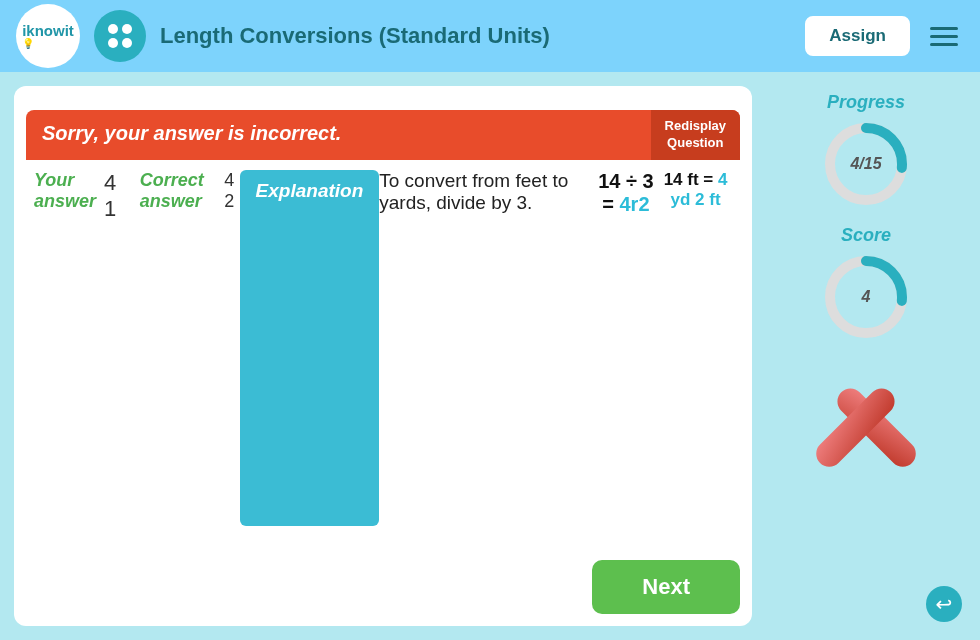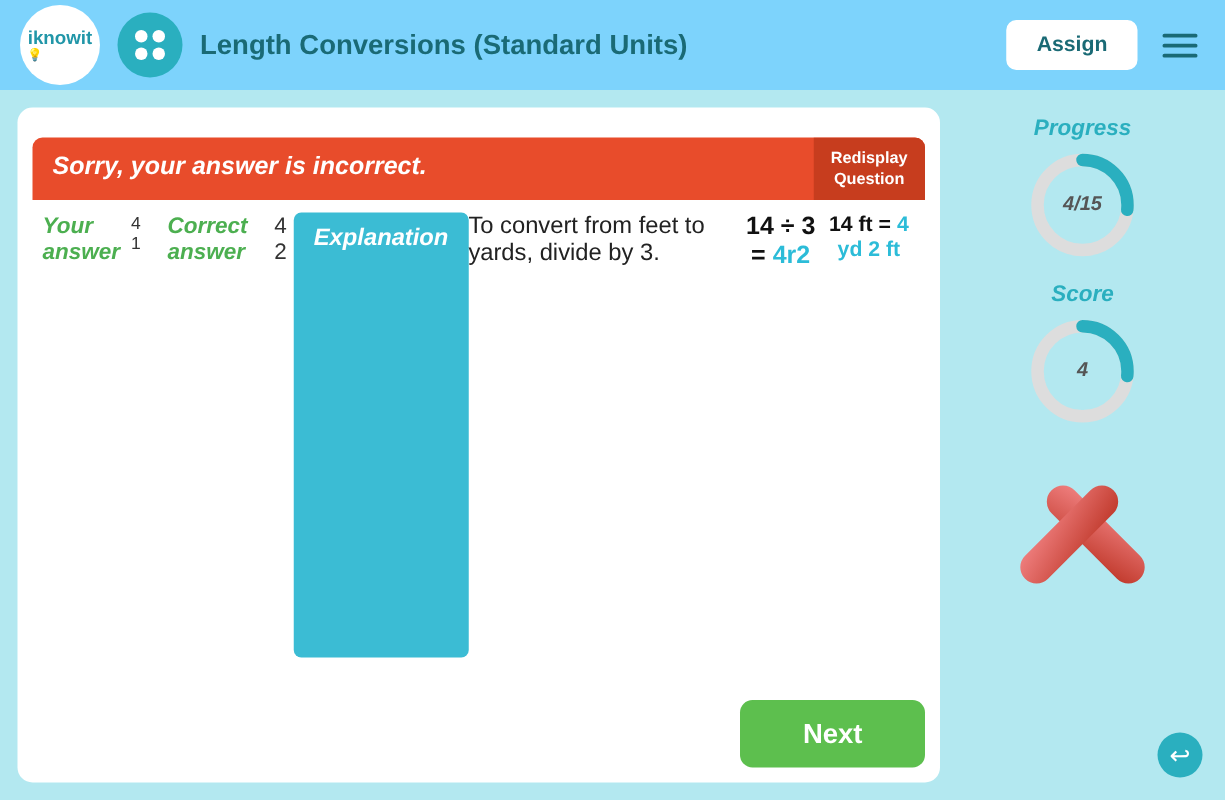--- a/index.html
+++ b/index.html
@@ -152,21 +152,21 @@
     }
 
     .your-answer-label {
       color: #4caf50;
       font-size: 18px;
       font-weight: 800;
       font-style: italic;
       margin-bottom: 4px;
     }
     .answer-value {
-      font-size: 14px;
+      font-size: 22px;
       color: #333;
       margin-bottom: 10px;
       padding-left: 4px;
     }
     .correct-answer-label {
       color: #4caf50;
       font-size: 18px;
       font-weight: 800;
       font-style: italic;
       margin-bottom: 4px;

